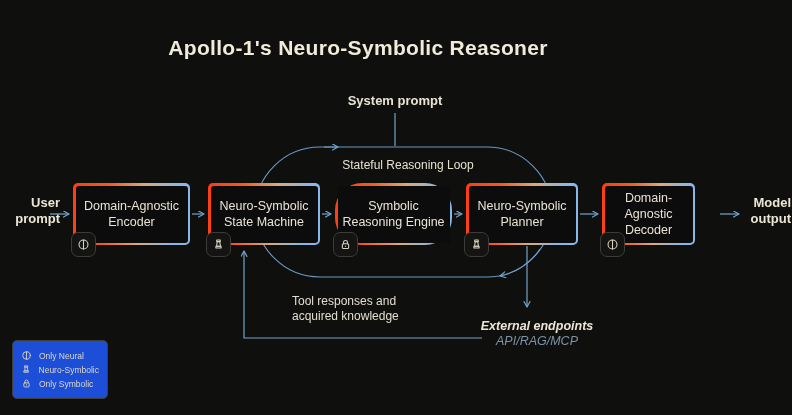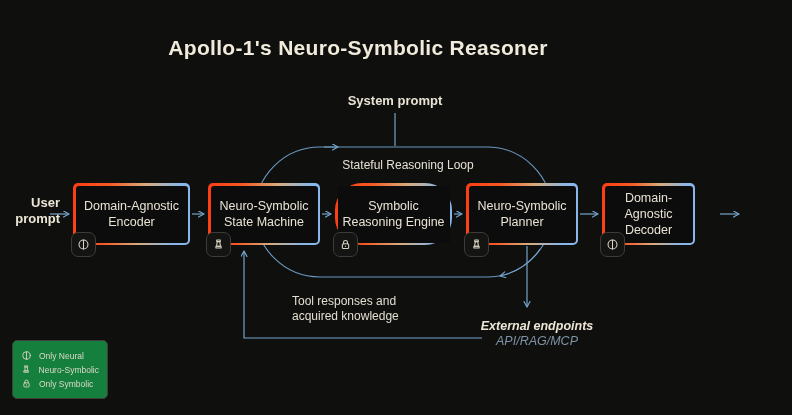--- a/index.html
+++ b/index.html
@@ -37,21 +37,21 @@
     display:flex;align-items:center;justify-content:center;z-index:3;
   }
   .badge svg,.legend svg{display:block;}
   .icon-stroke{stroke:#d9d3c3;stroke-width:1.15;fill:none;stroke-linejoin:round;stroke-linecap:round;}
   .tool-label{top:294px;left:292px;width:150px;font-size:12px;line-height:15px;color:#e4ded0;}
   .external{top:319px;left:457px;width:160px;text-align:center;font-style:italic;}
   .external .ext-title{font-size:12.5px;font-weight:700;color:#ece6d6;line-height:15px;}
   .external .ext-sub{font-size:12.5px;font-weight:500;color:#7e93a6;line-height:15px;}
   .legend{
     top:340px;left:12px;width:96px;border:1px solid #403e3a;border-radius:5px;
-    padding:6px 8px;box-sizing:border-box;background:#15803d;
+    padding:6px 8px;box-sizing:border-box;background:#1d4ed8;
   }
   .legend-row{display:flex;align-items:center;gap:7px;margin:3px 0;}
   .legend-row span{font-size:8.5px;font-weight:500;color:#ddd7c8;white-space:nowrap;}
 </style>
 </head>
 <body>
 
 <div class="canvas">
 
   <div class="abs title">Apollo-1's Neuro-Symbolic Reasoner</div>
@@ -78,20 +78,21 @@
 
     <path d="M 527 246 V 307" fill="none" stroke="#74a3cc" stroke-width="1.2" marker-end="url(#arw)"></path>
 
     <path d="M 482 338 H 244 V 251" fill="none" stroke="#74a3cc" stroke-width="1.2" marker-end="url(#arw)"></path>
   </svg>
 
   <div class="abs lbl system-prompt">System prompt</div>
   <div class="abs loop-label">Stateful Reasoning Loop</div>
 
   <div class="abs io-label user-prompt">User prompt</div>
+  <div class="abs io-label model-output">Model output</div>
 
   <div class="node" style="left:73px;width:117px;">
     <div class="node-inner">Domain-Agnostic Encoder</div>
     <div class="badge">
       <svg width="13" height="13" viewBox="0 0 14 14">
         <circle class="icon-stroke" cx="7" cy="7" r="4.8"></circle>
           <line class="icon-stroke" x1="7" y1="2.2" x2="7" y2="11.8"></line>
       </svg>
     </div>
   </div>

